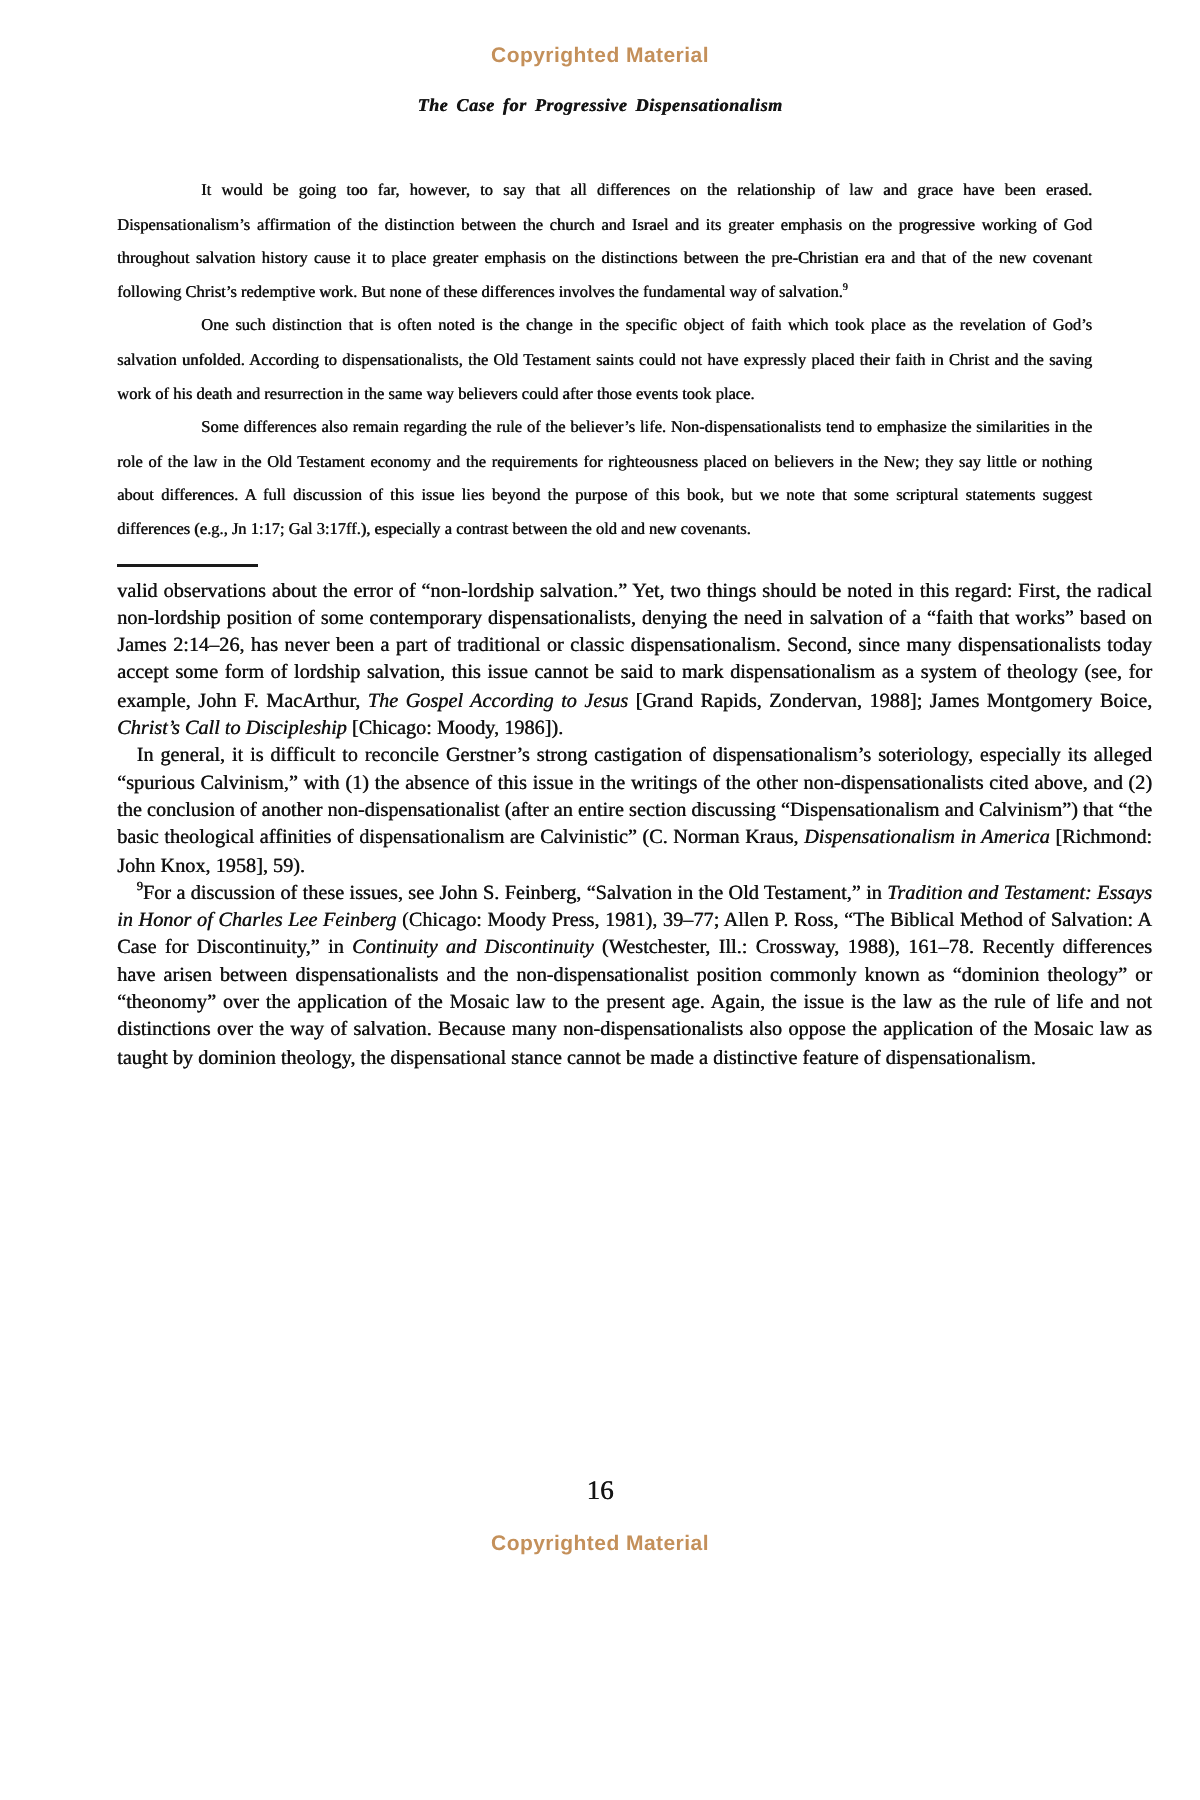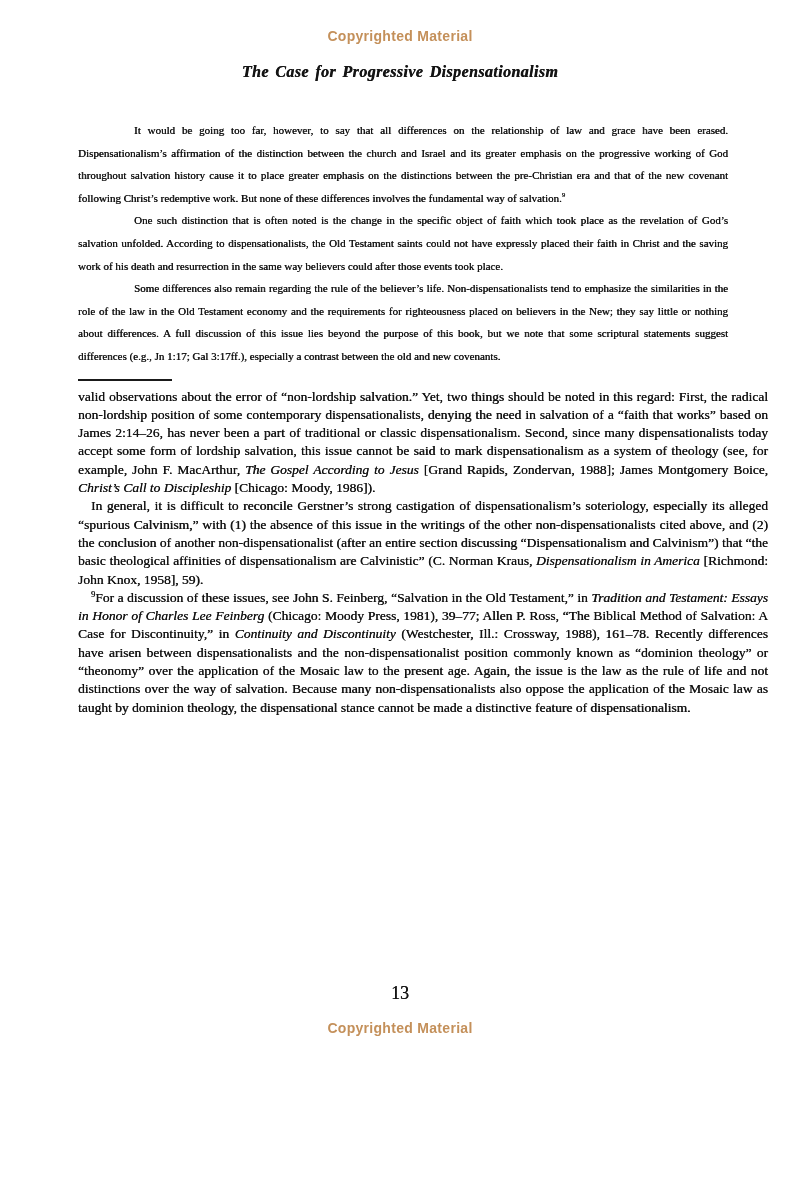--- a/index.html
+++ b/index.html
@@ -7,21 +7,21 @@
     width: 800px; height: 1060px; position: relative; overflow: hidden;
     background: #ffffff; box-sizing: border-box; padding-top: 28px;
     font-family: "Liberation Serif", serif; color: #141414;
   }
   .banner {
     text-align: center; font-family: "Liberation Sans", sans-serif;
     font-weight: bold; font-size: 14px; letter-spacing: 0.3px;
   }
   .banner-bottom { position: absolute; bottom: 24px; left: 0; right: 0; }
   .title {
-    text-align: center; font-size: 16px; font-weight: bold; font-style: italic;
+    text-align: center; font-size: 12px; font-weight: bold; font-style: italic;
     margin-top: 19px; letter-spacing: 0.4px; word-spacing: 2px;
     text-shadow: 0.35px 0 0 currentColor;
   }
   .body-text {
     margin: 38px 72px 0 78px; font-size: 11px; line-height: 22.6px;
     text-align: justify; text-shadow: 0.35px 0 0 currentColor;
   }
   .bp { margin: 0; text-indent: 56px; }
   sup { font-size: 0.62em; line-height: 0; }
   .it { font-style: italic; }
@@ -56,17 +56,17 @@
   </div>
 
   <div class="fn-rule"></div>
 
   <div class="footnotes">
     <p class="fn"><span>valid observations about the error of “non-lordship salvation.” Yet, two things should be noted in this regard: First, the radical non-lordship position of some contemporary dispensationalists, denying the need in salvation of a “faith that works” based on James 2:14–26, has never been a part of traditional or classic dispensationalism. Second, since many dispensationalists today accept some form of lordship salvation, this issue cannot be said to mark dispensationalism as a system of theology (see, for example, John F. MacArthur, </span><span class="it">The Gospel According to Jesus</span><span> [Grand Rapids, Zondervan, 1988]; James Montgomery Boice, </span><span class="it">Christ’s Call to Discipleship</span><span> [Chicago: Moody, 1986]).</span></p>
     <p class="fn indent"><span>In general, it is difficult to reconcile Gerstner’s strong castigation of dispensationalism’s soteriology, especially its alleged “spurious Calvinism,” with (1) the absence of this issue in the writings of the other non-dispensationalists cited above, and (2) the conclusion of another non-dispensationalist (after an entire section discussing “Dispensationalism and Calvinism”) that “the basic theological affinities of dispensationalism are Calvinistic” (C. Norman Kraus, </span><span class="it">Dispensationalism in America</span><span> [Richmond: John Knox, 1958], 59).</span></p>
     <p class="fn indent"><sup>9</sup><span>For a discussion of these issues, see John S. Feinberg, “Salvation in the Old Testament,” in </span><span class="it">Tradition and Testament: Essays in Honor of Charles Lee Feinberg</span><span> (Chicago: Moody Press, 1981), 39–77; Allen P. Ross, “The Biblical Method of Salvation: A Case for Discontinuity,” in </span><span class="it">Continuity and Discontinuity</span><span> (Westchester, Ill.: Crossway, 1988), 161–78. Recently differences have arisen between dispensationalists and the non-dispensationalist position commonly known as “dominion theology” or “theonomy” over the application of the Mosaic law to the present age. Again, the issue is the law as the rule of life and not distinctions over the way of salvation. Because many non-dispensationalists also oppose the application of the Mosaic law as taught by dominion theology, the dispensational stance cannot be made a distinctive feature of dispensationalism.</span></p>
   </div>
 
-  <div class="page-number">13</div>
+  <div class="page-number">16</div>
 
   <div class="banner banner-bottom" style="color: rgb(196, 144, 90);">Copyrighted Material</div>
 
 </div>
 
 </body></html>

